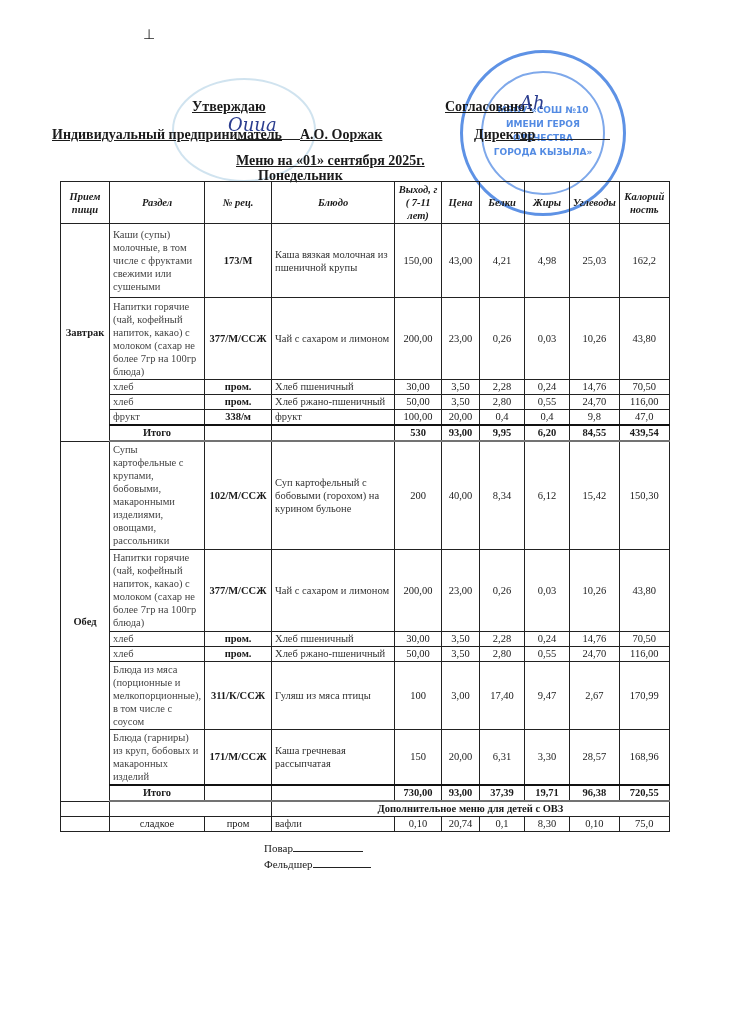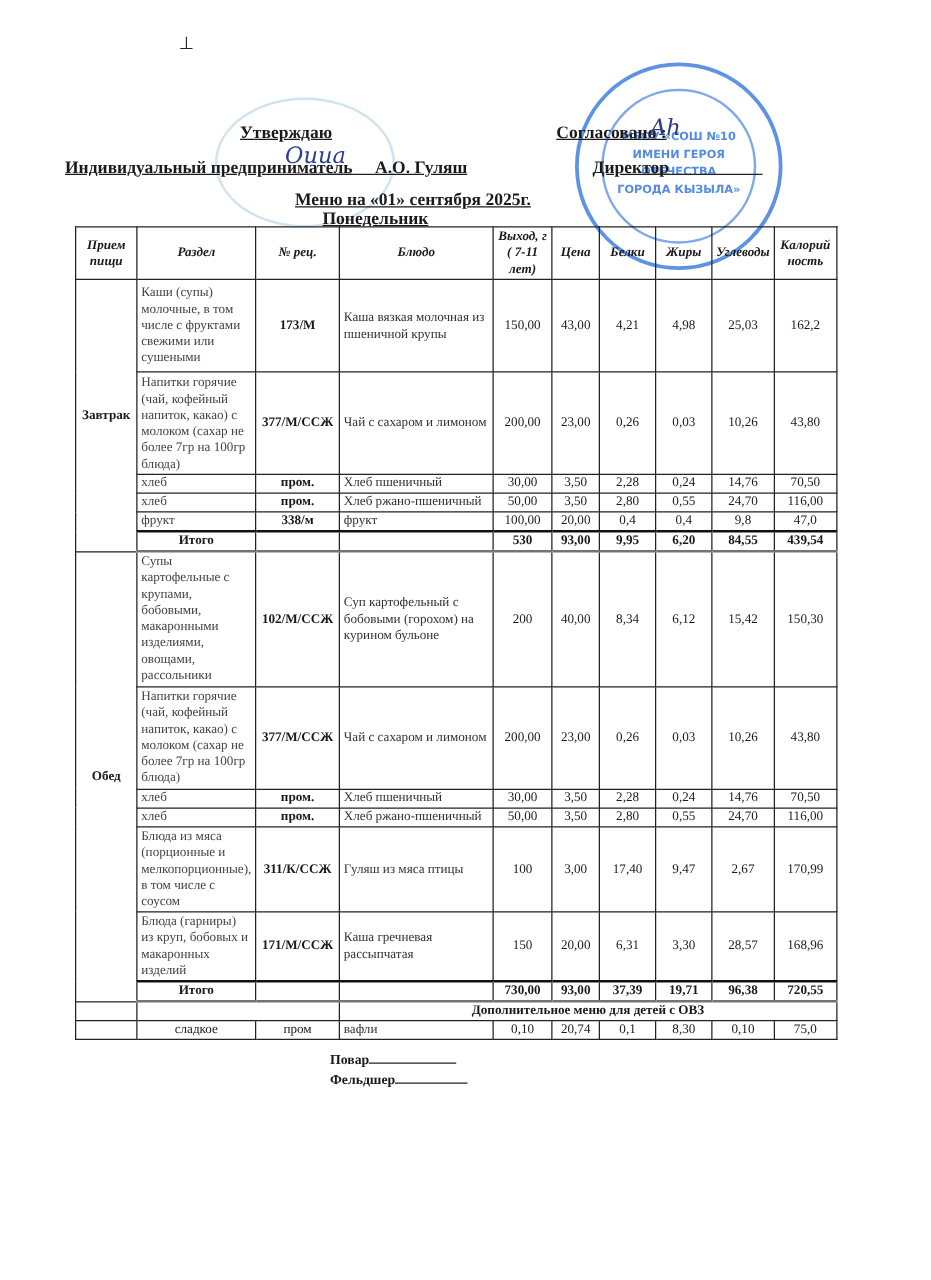--- a/index.html
+++ b/index.html
@@ -37,38 +37,38 @@
     border: 1px solid #222; padding: 1px 3px; vertical-align: middle;
   }
   table.menu th { font-style: italic; font-weight: bold; font-size: 10.5px; text-align: center; line-height: 13px; height: 38px; }
   .c { text-align: center; }
   .b { font-weight: bold; text-align: center; }
   .sec { color: #444; line-height: 13px; }
   .dish { color: #333; line-height: 13px; }
   .small td { height: 12px; line-height: 12px; }
   tr.total td { border-top: 2px solid #111; border-bottom: 2px solid #737373; }
   .meal { font-weight: bold; text-align: center; }
-  .footer { position: absolute; font-weight: bold; font-size: 11px; }
+  .footer { position: absolute; font-weight: normal; font-size: 11px; }
 </style>
 </head>
 <body>
 
 <div class="mark" style="left:143px; top:26px;">⊥</div>
 
 <div class="stamp-left"></div>
 <div class="stamp-right">
   <div class="inner"></div>
   <div class="txt">МБОУ «СОШ №10 ИМЕНИ ГЕРОЯ ОТЕЧЕСТВА ГОРОДА КЫЗЫЛА»</div>
 </div>
 
 <div class="hdr" style="left:192px; top:99px;">Утверждаю</div>
 <div class="hdr" style="left:52px; top:127px;">Индивидуальный предприниматель</div>
 <div class="line" style="left:236px; top:139px; width:64px;"></div>
 <div class="sig" style="left:228px; top:114px;">Ouua</div>
-<div class="hdr" style="left:300px; top:127px;">А.О. Гуляш</div>
+<div class="hdr" style="left:300px; top:127px;">А.О. Ооржак</div>
 
 <div class="hdr" style="left:445px; top:99px;">Согласовано :</div>
 <div class="hdr" style="left:474px; top:127px;">Директор</div>
 <div class="line" style="left:520px; top:139px; width:90px;"></div>
 <div class="sig" style="left:520px; top:92px; font-size:18px;">Ah</div>
 
 <div class="hdr" style="left:236px; top:153px;">Меню на «01»  сентября  2025г.</div>
 <div class="hdr" style="left:258px; top:168px;">Понедельник</div>
 
 <table class="menu">

